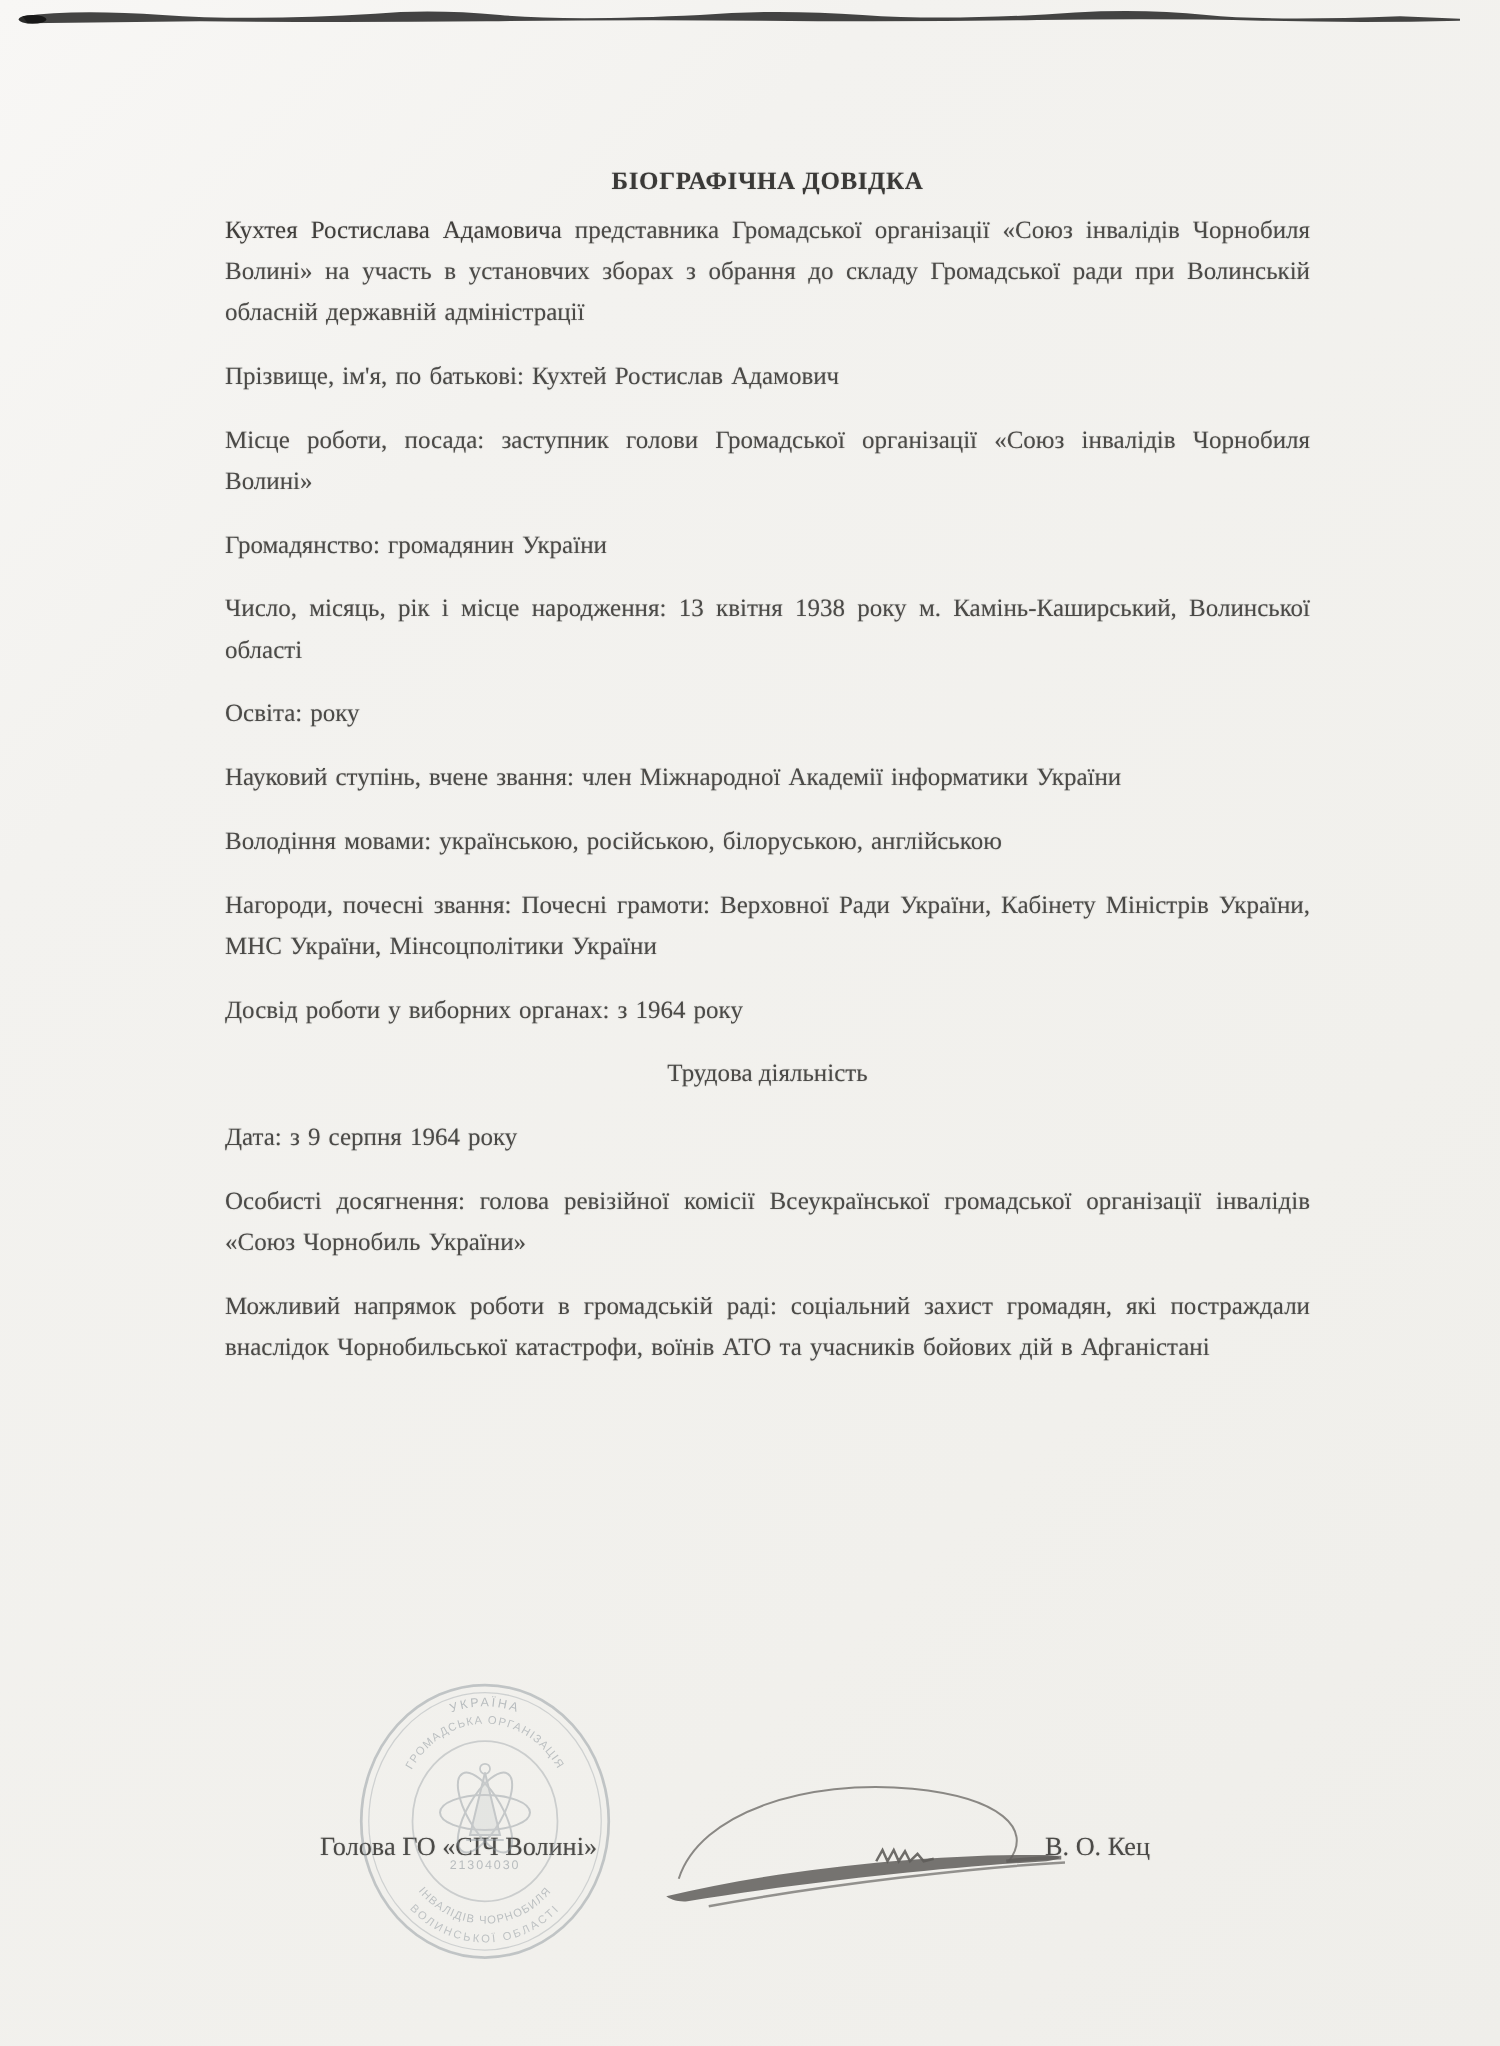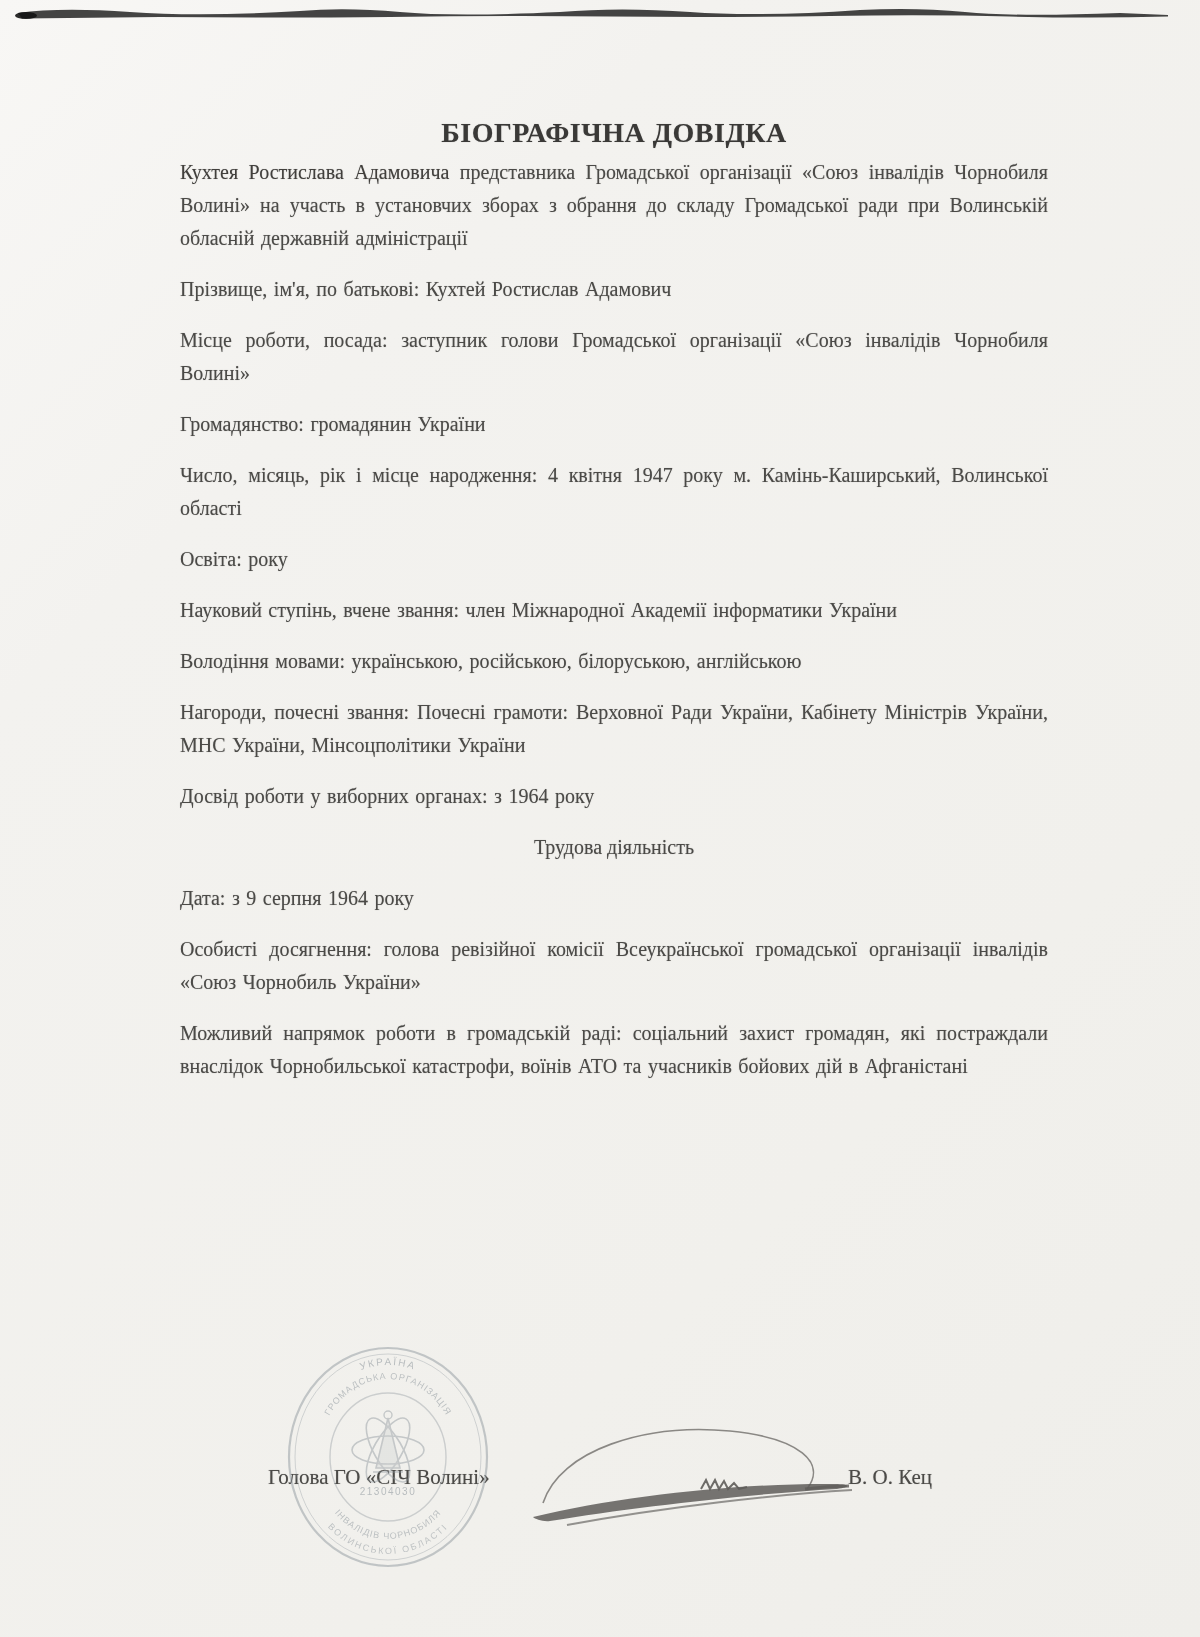--- a/index.html
+++ b/index.html
@@ -15,33 +15,33 @@
   }
   .top-edge{position:absolute;left:0;top:0;}
   .content{
     position:absolute;left:180px;top:118px;width:868px;
     color:#4b4a47;
     font-size:20px;line-height:33px;
     text-shadow:0 0 1px rgba(90,90,90,.45);
     filter:blur(.3px);
   }
   h1.title{
-    font-size:28px;line-height:30px;margin:0 0 8px 0;
+    font-size:20px;line-height:30px;margin:12px 0 8px 0;
     text-align:center;font-weight:bold;color:#3a3937;
     letter-spacing:.5px;
   }
   p.para{
     margin:0 0 18px 0;
     text-align:justify;
     word-spacing:1.5px;
   }
   p.para.center{text-align:center;word-spacing:normal;}
   p.para.gap-before{margin-top:16px;}
   p.para b{font-weight:normal;color:#413f3c;}
-  .sig-row{position:absolute;left:12px;top:1462px;width:1042px;height:34px;
+  .sig-row{position:absolute;left:0;top:1462px;width:1042px;height:34px;
     color:#4b4a47;font-size:21px;line-height:30px;
     text-shadow:0 0 1px rgba(90,90,90,.45);filter:blur(.3px);}
   .sig-role{position:absolute;left:256px;top:0;}
   .sig-name{position:absolute;left:836px;top:0;}
   .stamp{position:absolute;left:281px;top:1340px;opacity:.62;}
   .stamp text{fill:#7e8890;font-family:"Liberation Sans",sans-serif;}
   .signature{position:absolute;left:505px;top:1405px;}
 </style>
 </head>
 <body>
@@ -54,21 +54,21 @@
     <ellipse cx="26" cy="15.5" rx="11" ry="3.6" fill="#141414" opacity="0.9"></ellipse>
   </svg>
 
   <div class="content">
     <h1 class="title">БІОГРАФІЧНА ДОВІДКА</h1>
     <div id="paragraphs">
         <p class="para"><b>Кухтея Ростислава Адамовича</b> представника Громадської організації «Союз інвалідів Чорнобиля Волині» на участь в установчих зборах з обрання до складу Громадської ради при Волинській обласній державній адміністрації</p>
         <p class="para">Прізвище, ім'я, по батькові: Кухтей Ростислав Адамович</p>
         <p class="para">Місце роботи, посада: заступник голови Громадської організації «Союз інвалідів Чорнобиля Волині»</p>
         <p class="para">Громадянство: громадянин України</p>
-        <p class="para">Число, місяць, рік і місце народження: 4 квітня 1947 року м. Камінь-Каширський, Волинської області</p>
+        <p class="para">Число, місяць, рік і місце народження: 13 квітня 1938 року м. Камінь-Каширський, Волинської області</p>
         <p class="para">Освіта: року</p>
         <p class="para">Науковий ступінь, вчене звання: член Міжнародної Академії інформатики України</p>
         <p class="para">Володіння мовами: українською, російською, білоруською, англійською</p>
         <p class="para">Нагороди, почесні звання: Почесні грамоти: Верховної Ради України, Кабінету Міністрів України, МНС України, Мінсоцполітики України</p>
         <p class="para">Досвід роботи у виборних органах: з 1964 року</p>
         <p class="para center">Трудова діяльність</p>
         <p class="para">Дата: з 9 серпня 1964 року</p>
         <p class="para">Особисті досягнення: голова ревізійної комісії Всеукраїнської громадської організації інвалідів «Союз Чорнобиль України»</p>
         <p class="para">Можливий напрямок роботи в громадській раді: соціальний захист громадян, які постраждали внаслідок Чорнобильської катастрофи, воїнів АТО та учасників бойових дій в Афганістані</p>
       </div>

